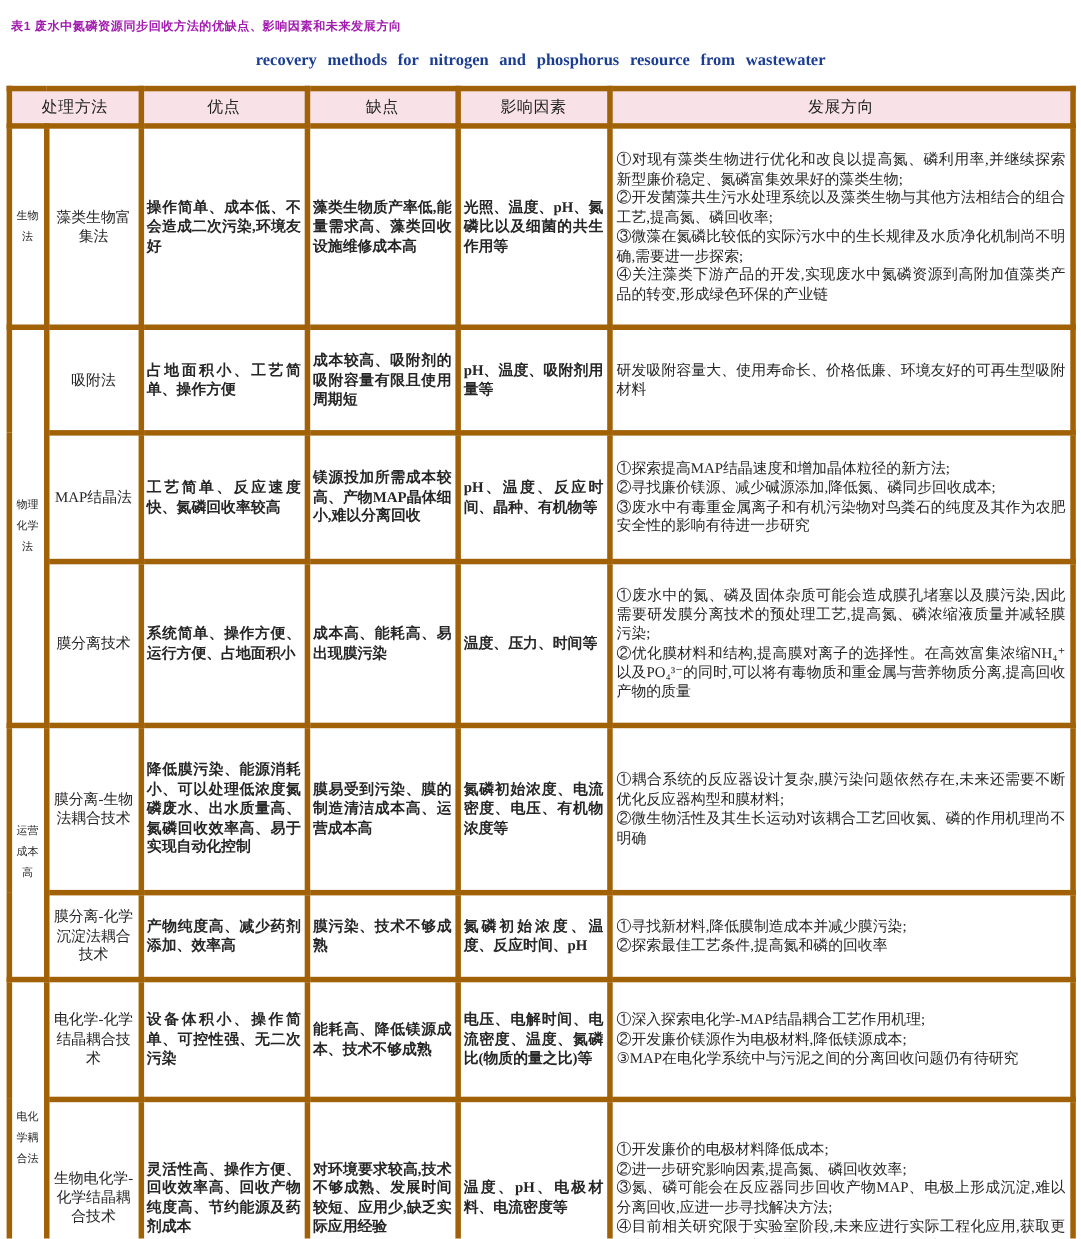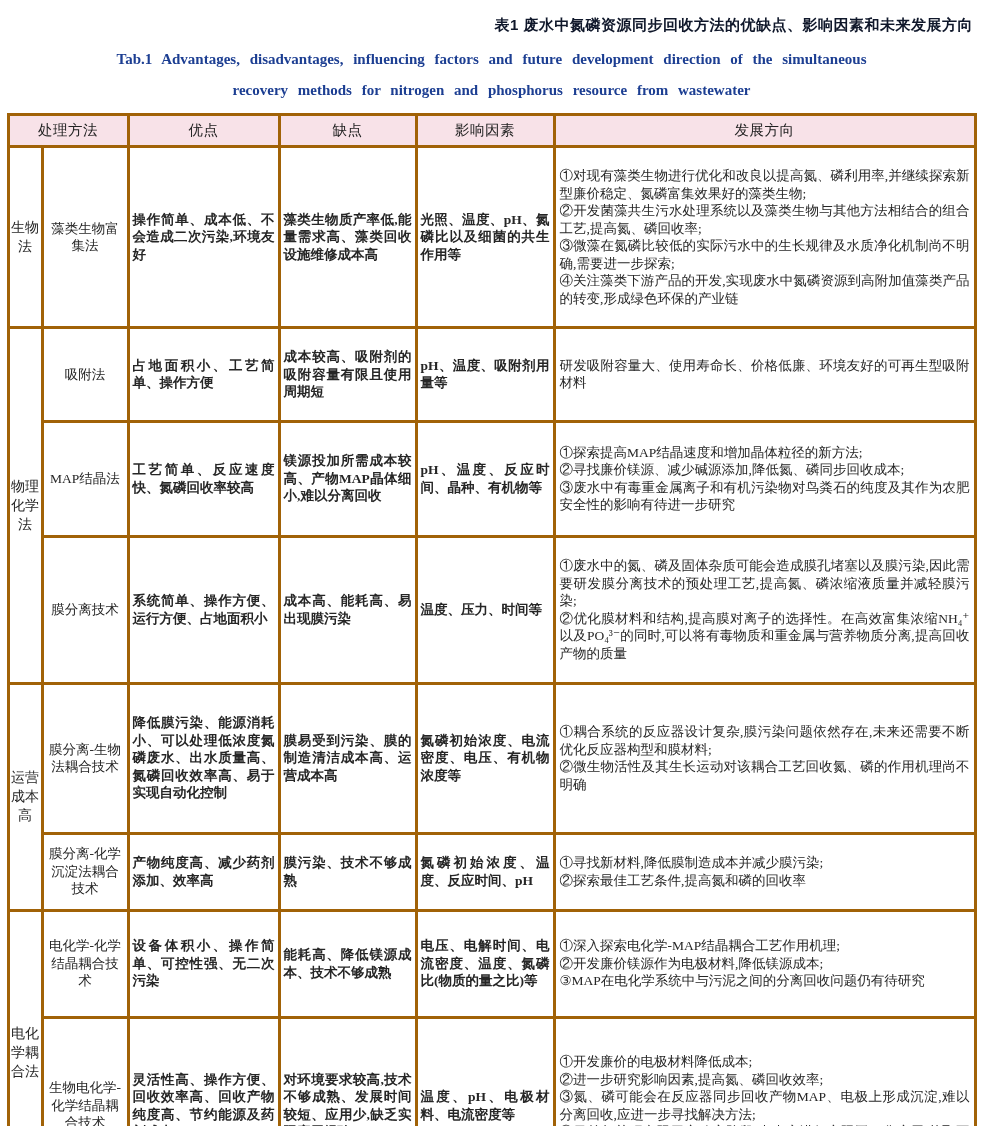--- a/index.html
+++ b/index.html
@@ -1,53 +1,52 @@
 <!DOCTYPE html>
 <html><head>
 <meta charset="utf-8">
 <style>
   html,body { margin:0; padding:0; }
   body {
     width:983px; height:1126px; background:#ffffff; overflow:hidden;
     font-family:"Liberation Serif","DejaVu Serif",serif;
   }
   .title-zh {
-    text-align:right; margin:16px 10px 0;
+    text-align:left; margin:16px 10px 0;
     font-family:"Liberation Sans","DejaVu Sans",sans-serif;
-    font-weight:bold; font-size:15px; color:#0f172a; letter-spacing:0.5px;
+    font-weight:bold; font-size:11px; color:#a21caf; letter-spacing:0.5px;
   }
   .title-en {
     text-align:center; margin:9px 40px 0;
     font-family:"Liberation Serif","DejaVu Serif",serif;
     font-weight:bold; font-size:15px; color:#1c3e92; word-spacing:6px;
   }
   .title-en div { line-height:31px; }
   table.main {
     margin:7px auto 0; width:967px; border-collapse:collapse; table-layout:fixed;
     border:2px solid #2e2e2e;
   }
-  th,td { border:3px solid #a16207; }
+  th,td { border:5px solid #a16207; }
   th {
     background:#f8e2e8; font-weight:normal; font-size:14.5px; height:27px;
     color:#222; letter-spacing:0.5px;
   }
   td { font-size:13.5px; color:#262626; line-height:17.5px; vertical-align:middle; }
-  .c-group  { text-align:center; line-height:19px; font-size:14px; word-break:break-all; }
+  .c-group  { text-align:center; line-height:19px; font-size:10px; word-break:break-all; }
   .c-method { text-align:center; padding:0 2px; }
   .c-text   { text-align:justify; padding:19px 3px;font-weight:bold; }
   .c-dir    { text-align:justify; padding:2px 4px; white-space:pre-line; }
   .h-r1{height:174px}.h-r2{height:67px}.h-r3{height:108px}.h-r4{height:140px}
   .h-r5{height:143px}.h-r6{height:70px}.h-r7{height:100px}.h-r8{height:170px}
 </style>
 </head>
 <body>
 
 <div class="title-zh">表1  废水中氮磷资源同步回收方法的优缺点、影响因素和未来发展方向</div>
 <div class="title-en">
-  <div>Tab.1  Advantages, disadvantages, influencing factors and future development direction of the simultaneous</div>
   <div>recovery methods for nitrogen and phosphorus resource from wastewater</div>
 </div>
 
 <table class="main">
   <colgroup>
     <col style="width:34px">
       <col style="width:86px">
       <col style="width:151px">
     <col style="width:137px">
       <col style="width:138px">

